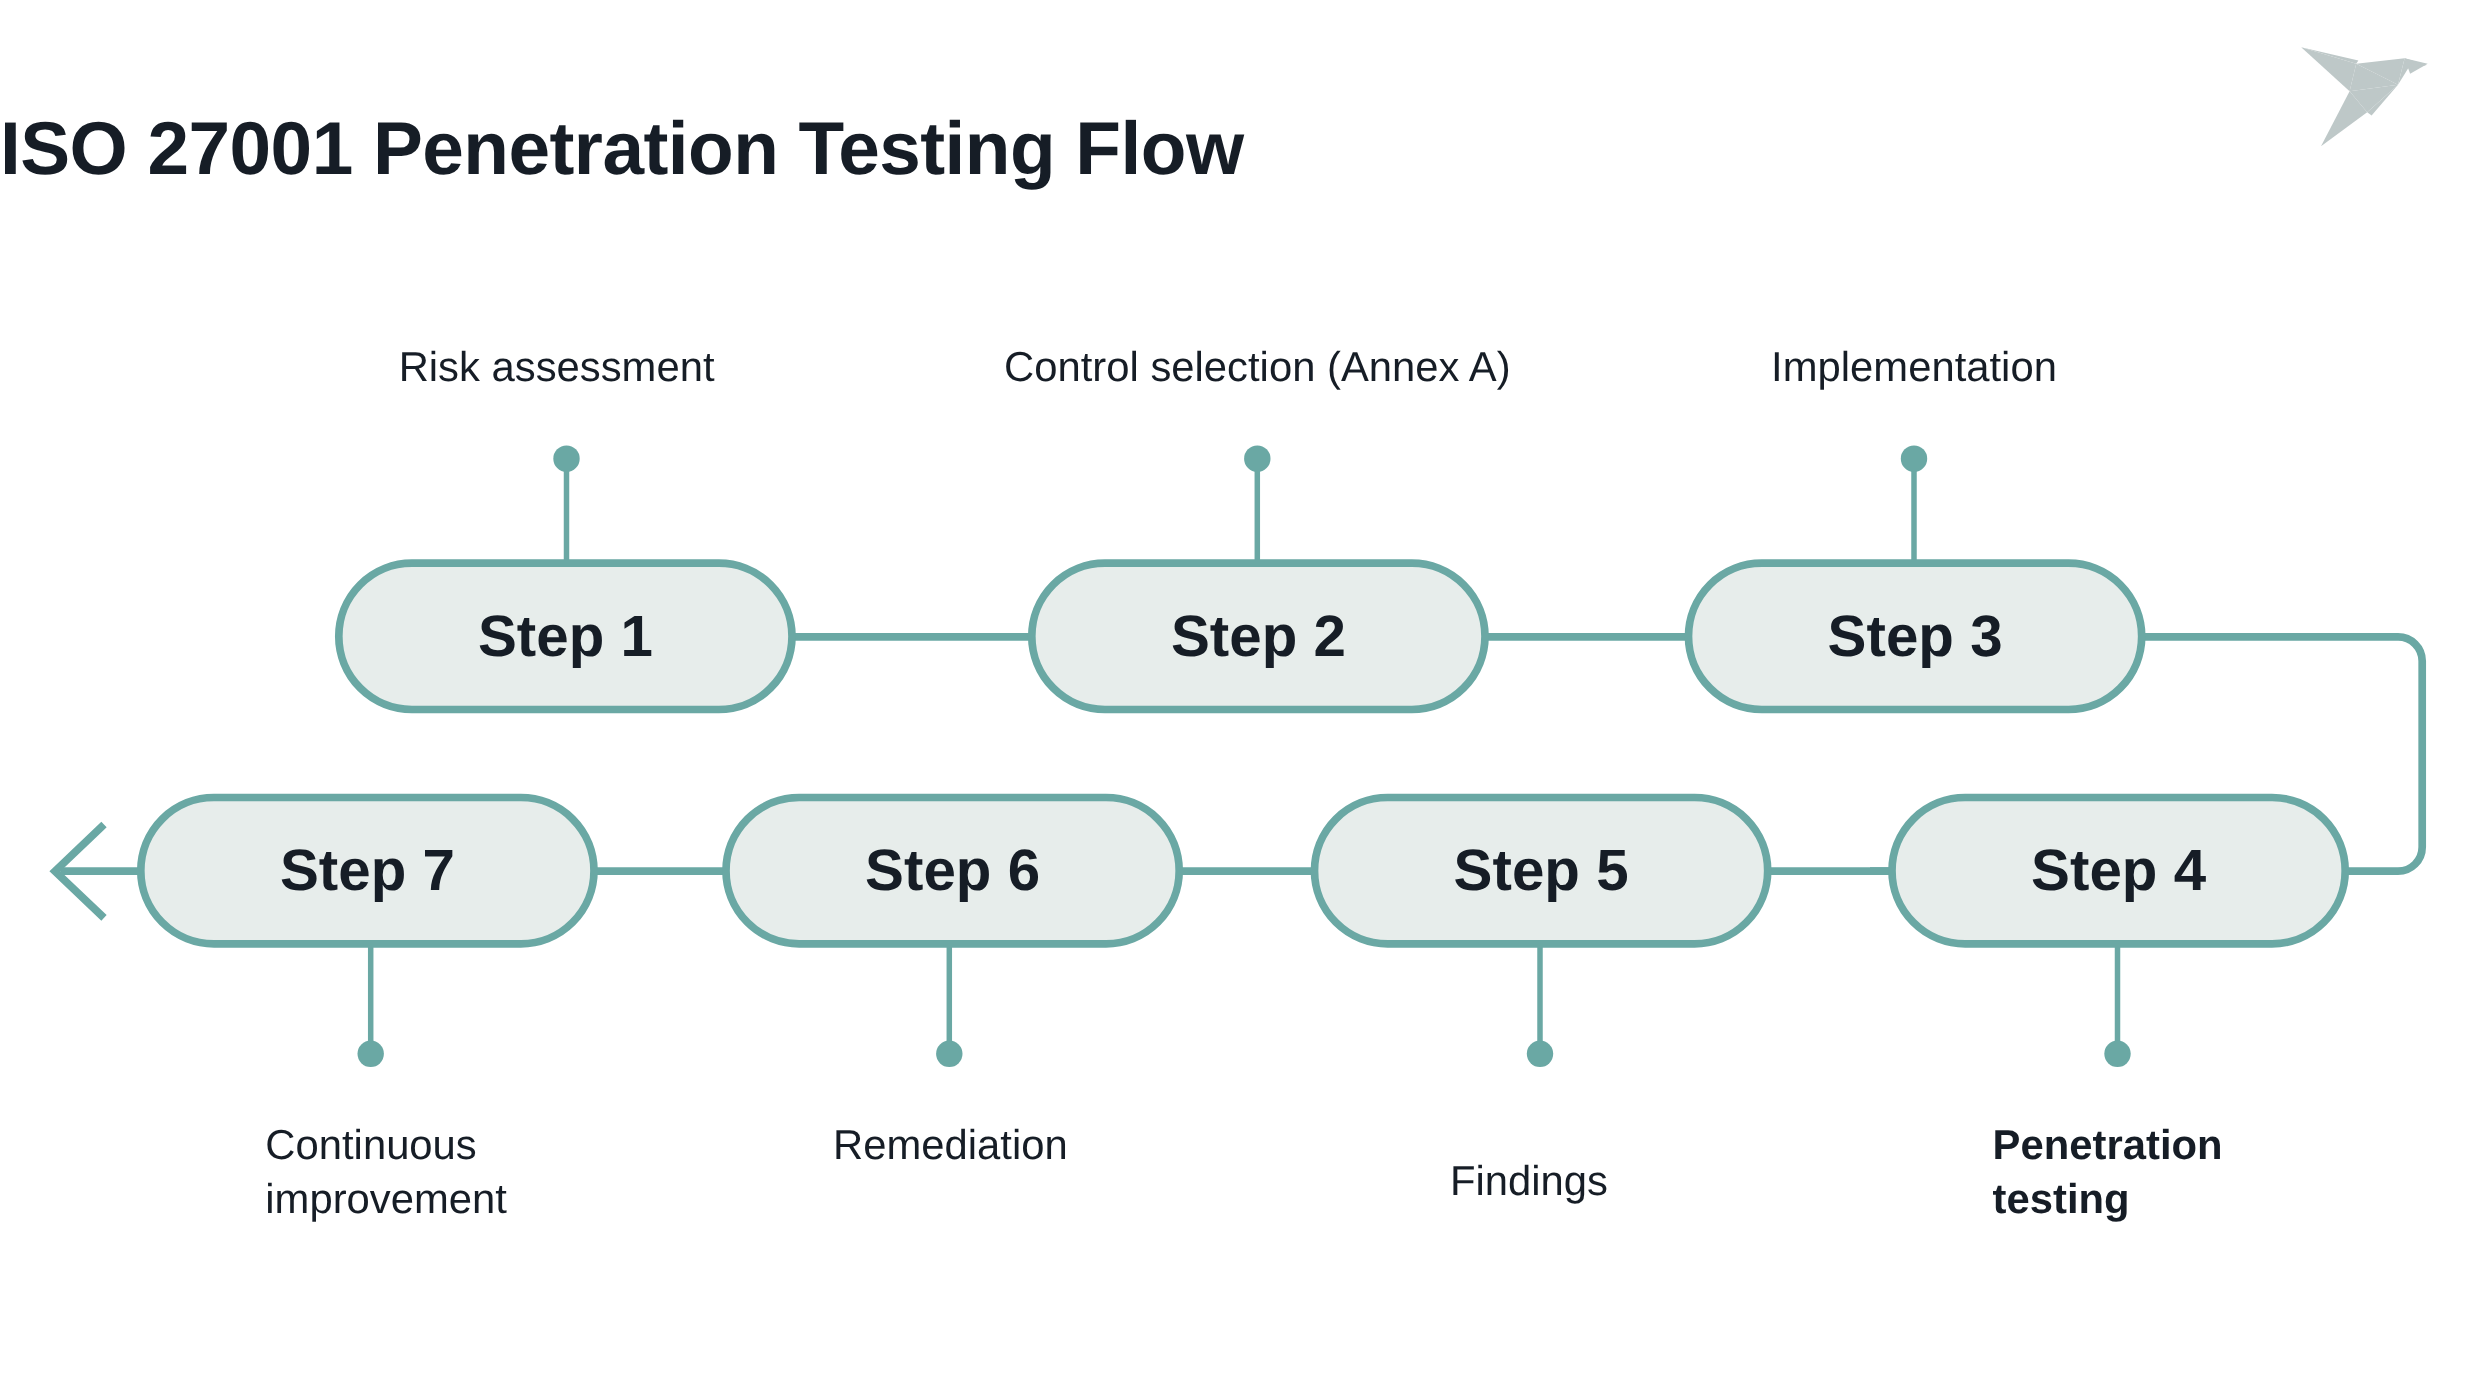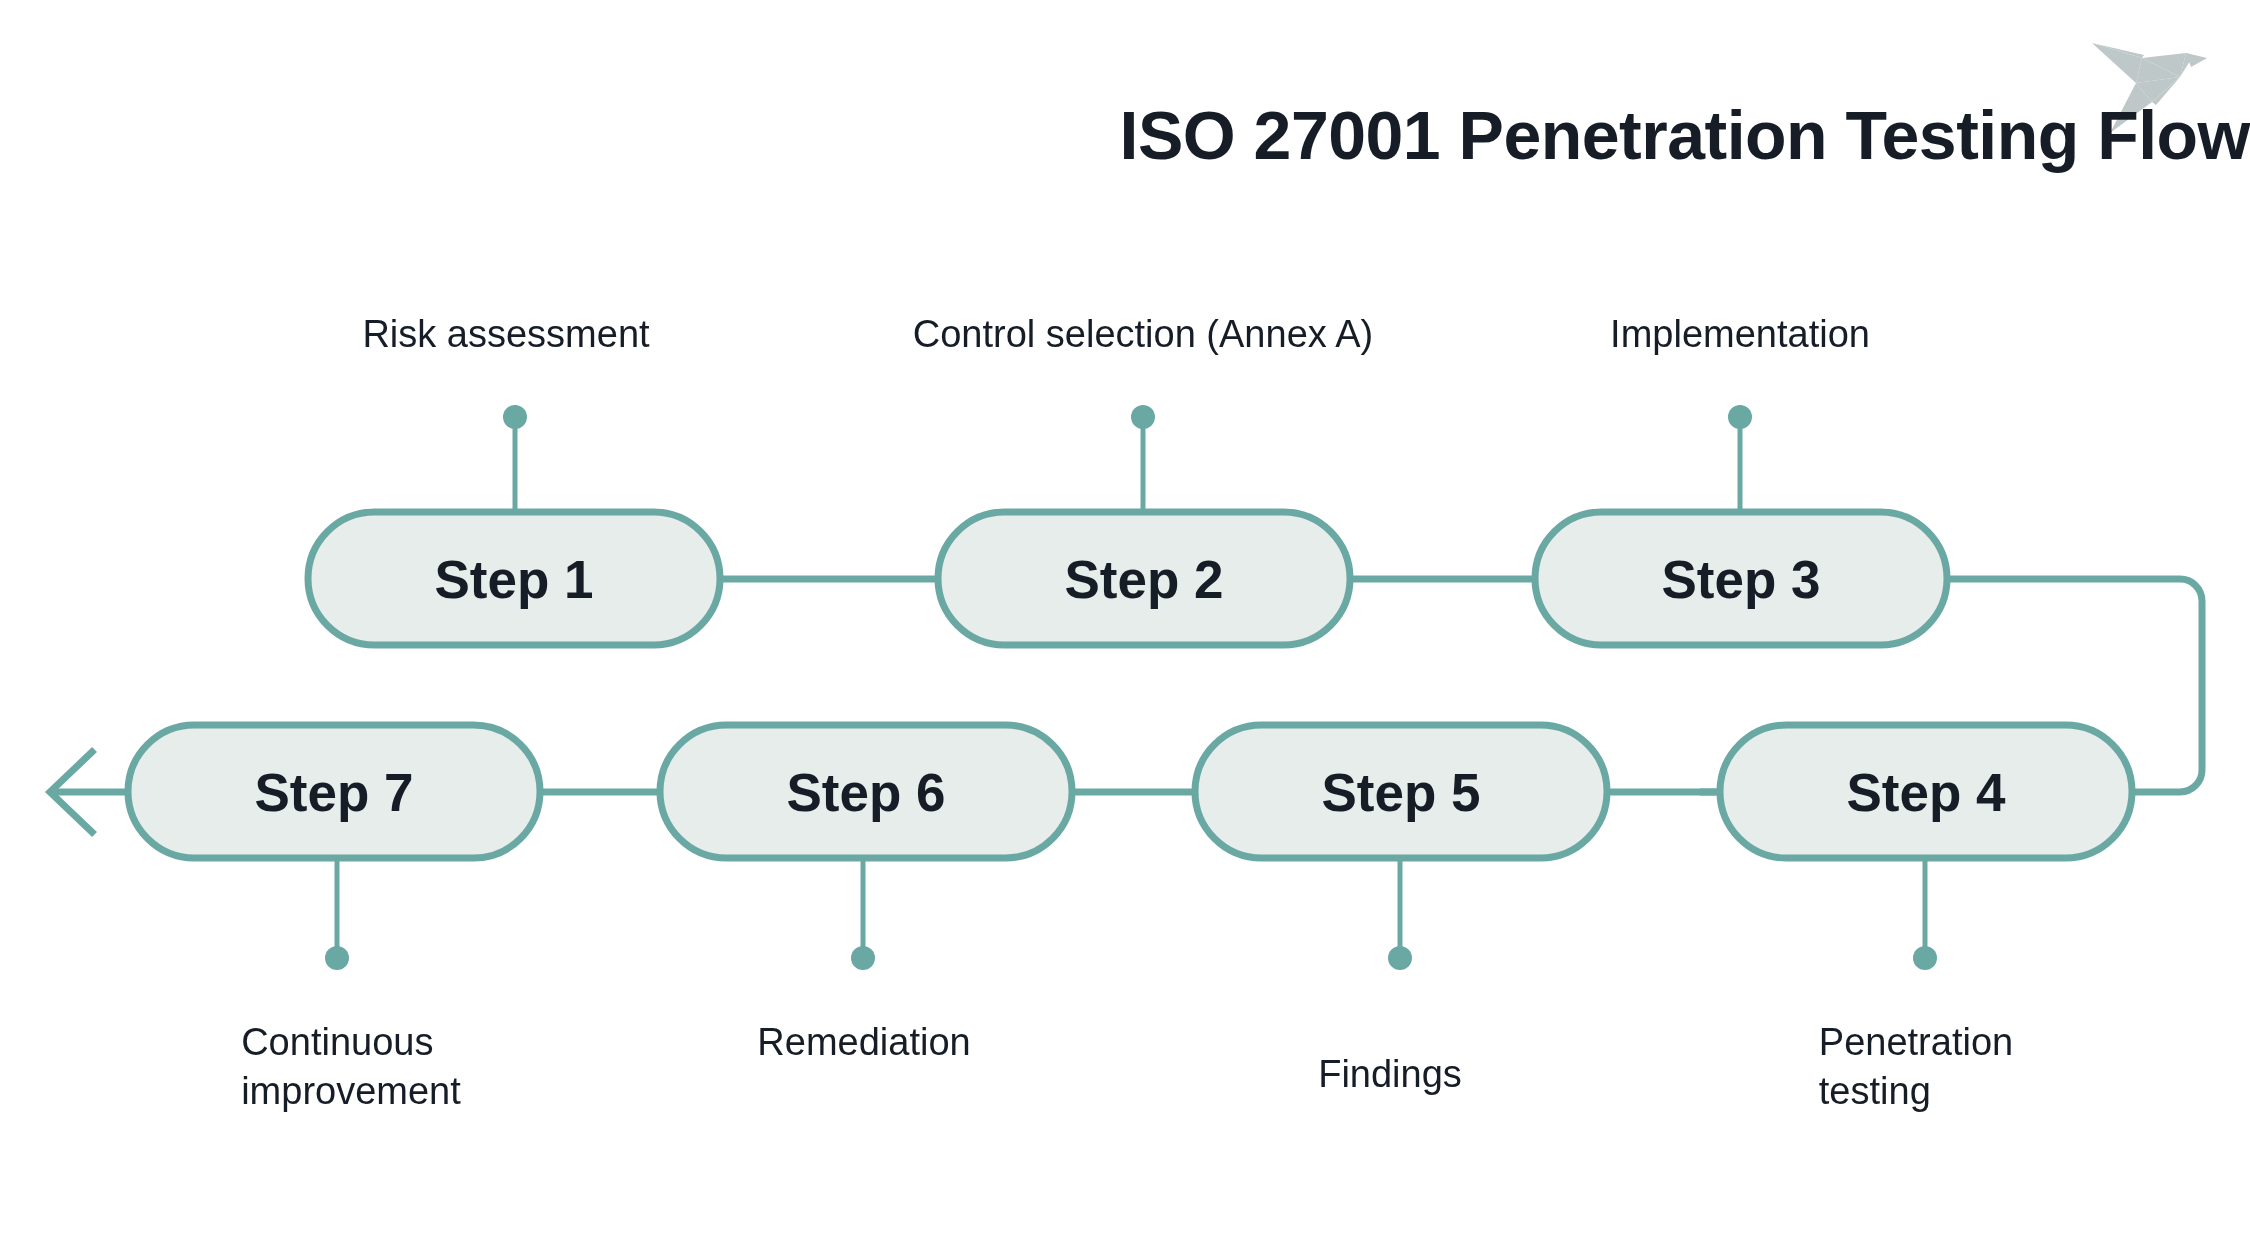--- a/index.html
+++ b/index.html
@@ -21,21 +21,21 @@
     position: absolute;
     inset: 0;
     width: 2250px;
     height: 1251px;
   }
   .page-title {
     position: absolute;
     left: 0;
     top: 98px;
     width: 2250px;
-    text-align: right;
+    text-align: left;
     font-size: 68px;
     font-weight: bold;
     color: #161d26;
     letter-spacing: -0.5px;
     line-height: 1.1;
     white-space: nowrap;
   }
   .step-label {
     position: absolute;
     text-align: center;
@@ -159,18 +159,18 @@
   <div class="caption top" style="left:506px; top:310px;">Risk assessment</div>
   <div class="caption top" style="left:1143px; top:310px;">Control selection (Annex A)</div>
   <div class="caption top" style="left:1740px; top:310px;">Implementation</div>
 
   <div class="caption" style="left:327px; top:1018px;margin-left:24px;">
     <div>Continuous</div>
     <div>improvement</div>
   </div>
   <div class="caption" style="left:864px; top:1018px;">Remediation</div>
   <div class="caption" style="left:1390px; top:1018px;margin-top:32px;">Findings</div>
-  <div class="caption" style="left:1916px; top:1018px;">
+  <div class="caption" style="left:1916px; top:1018px;font-weight:bold;">
     <div>Penetration</div>
     <div>testing</div>
   </div>
 
 </div>
 
 </body></html>

